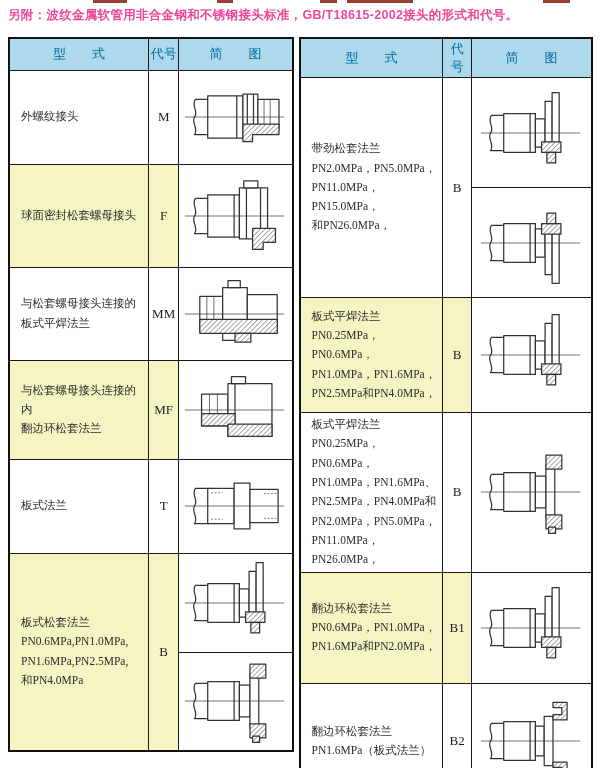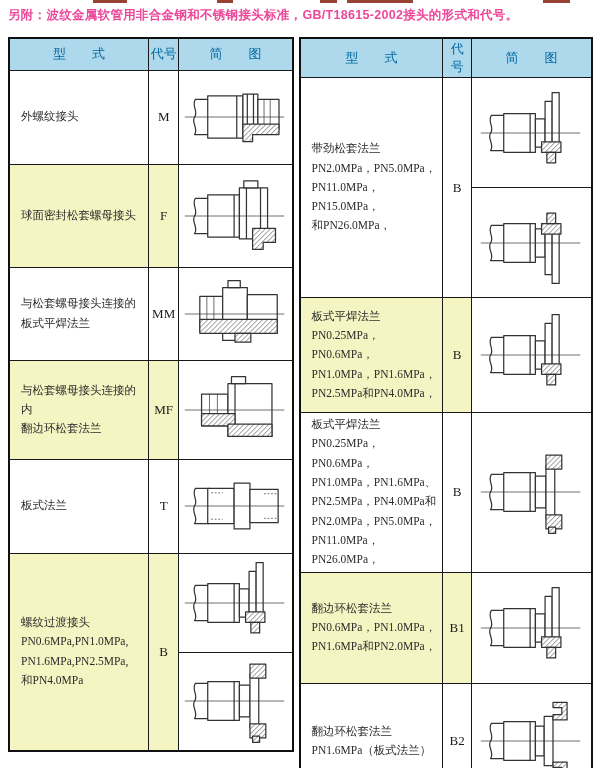--- a/index.html
+++ b/index.html
@@ -250,21 +250,21 @@
       <tr style="height:94px">
         <td class="type">板式法兰</td>
         <td class="code">T</td>
         <td class="diag">
           <svg class="dg" viewBox="0 0 120 100">
                 <use href="#d-butt-weld"></use>
               </svg>
         </td>
       </tr>
       <tr class="alt" style="height:99px">
-        <td class="type" rowspan="2">螺纹过渡接头
+        <td class="type" rowspan="2">板式松套法兰
 PN0.6MPa,PN1.0MPa,
 PN1.6MPa,PN2.5MPa,
 和PN4.0MPa</td>
         <td class="code" rowspan="2">B</td>
         <td class="diag">
           <svg class="dg" viewBox="0 0 120 100">
                 <use href="#d-flange-up"></use>
               </svg>
         </td>
       </tr>

